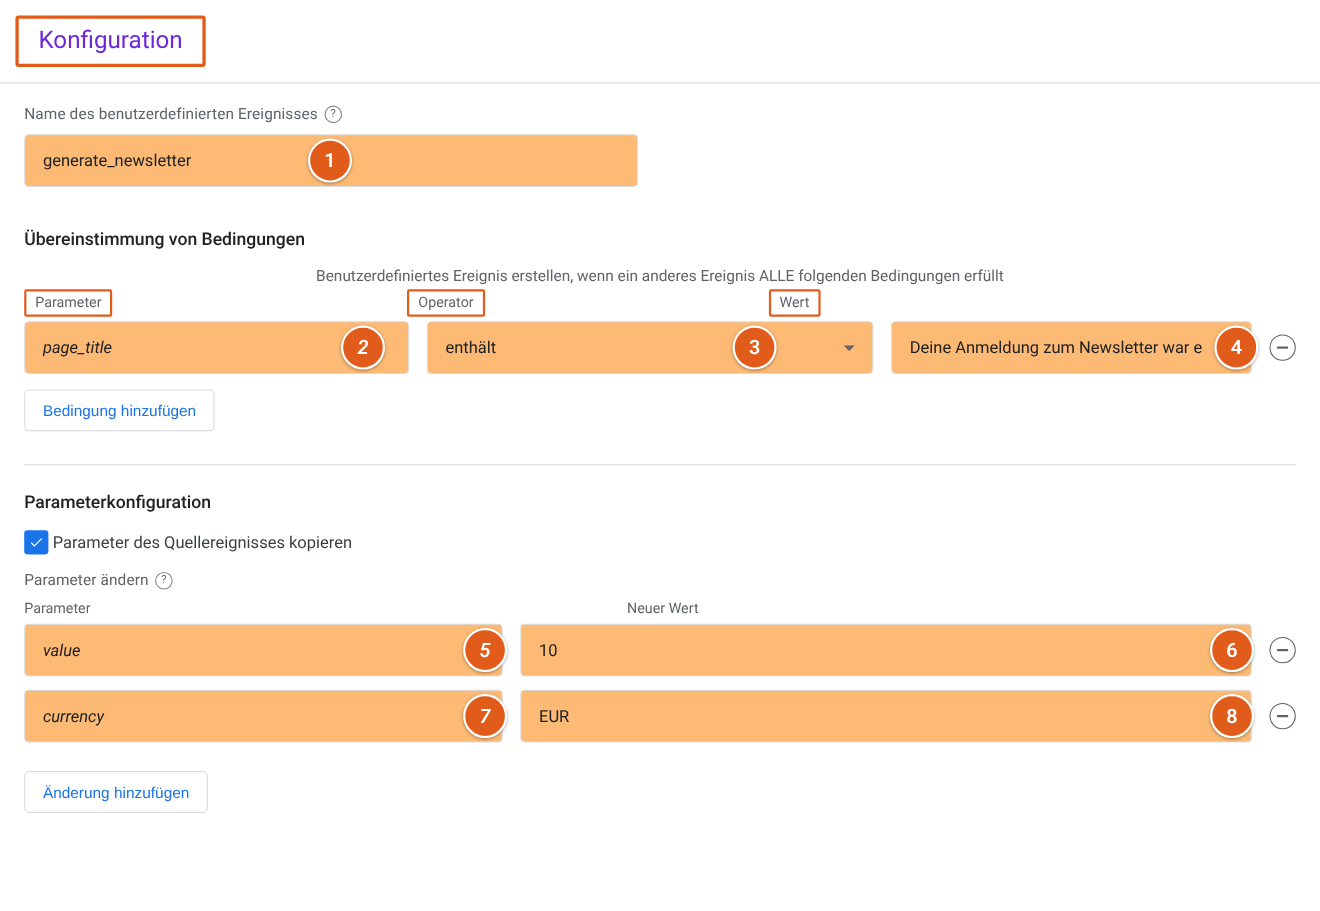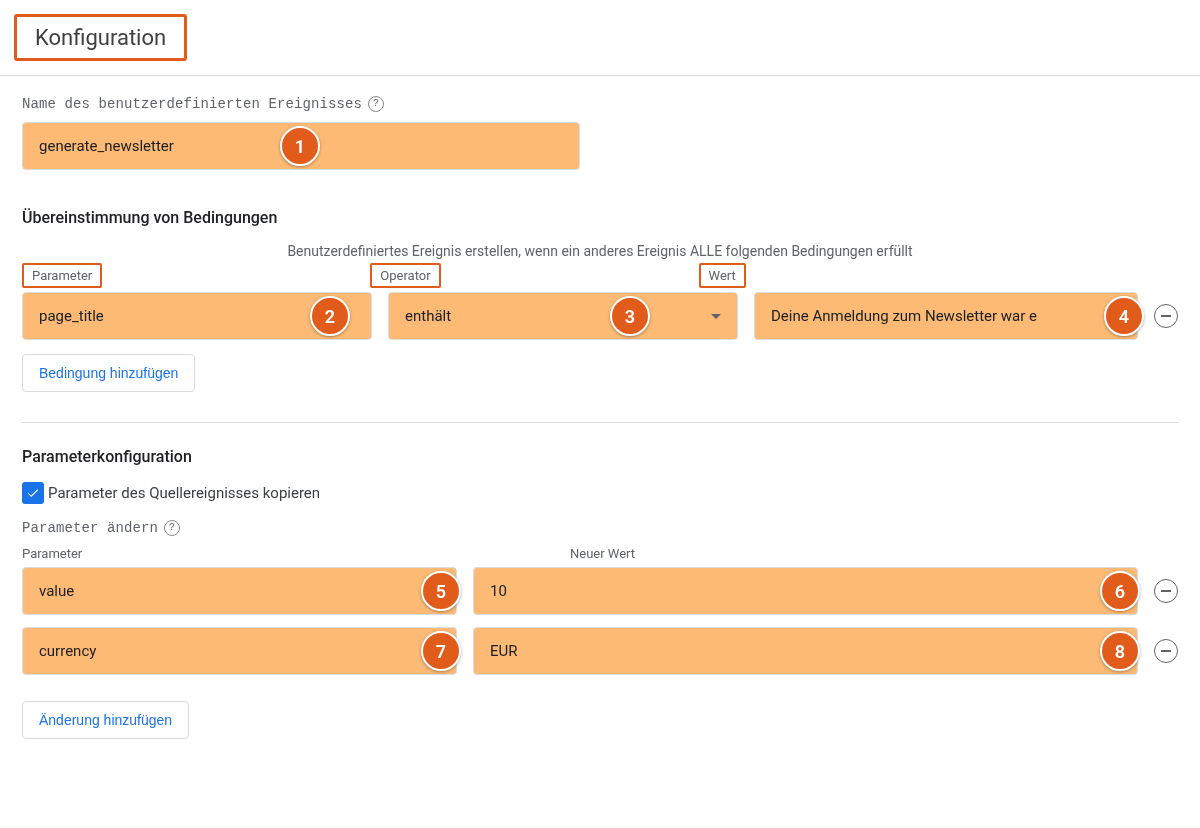--- a/index.html
+++ b/index.html
@@ -14,39 +14,38 @@
       width: 1200px;
       font-size: 14px;
     }
     .header {
       display: inline-block;
       border: 3px solid #e15b1a;
       border-radius: 3px;
       padding: 8px 18px;
       margin: 14px 0 0 14px;
       font-size: 22px;
-      color: #404040;
+      color: #6d28d9;
     }
     .divider {
       border: none;
       border-top: 1px solid #dadce0;
       margin: 14px 0 0 0;
     }
     .section {
       padding: 20px 22px 12px 22px;
     }
     .field-label {
       font-size: 14px;
       color: #5f6368;
       margin-bottom: 10px;
       display: flex;
       align-items: center;
       gap: 6px;
       letter-spacing: 0.1px;
-      font-family: Liberation Mono, monospace;
     }
     .help-icon {
       display: inline-flex;
       align-items: center;
       justify-content: center;
       width: 16px;
       height: 16px;
       border: 1.5px solid #888;
       border-radius: 50%;
       font-size: 10px;
@@ -96,22 +95,22 @@
     .hdr-op { margin-left: 268px; }
     .hdr-val { margin-left: 258px; }
     .cond-row {
       display: flex;
       align-items: center;
       gap: 16px;
       margin-top: 4px;
       position: relative;
     }
     .fld { position: relative; }
-    .fld.param { width: 350px; }
-    .fld.op { width: 350px; }
+    .fld.param { width: 350px; font-style: italic; }
+    .fld.op { width: 406px; }
     .fld.val { flex: 1; position: relative; }
     .select-box {
       display: flex;
       align-items: center;
       justify-content: space-between;
     }
     .caret {
       width: 0; height: 0;
       border-left: 5px solid transparent;
       border-right: 5px solid transparent;

